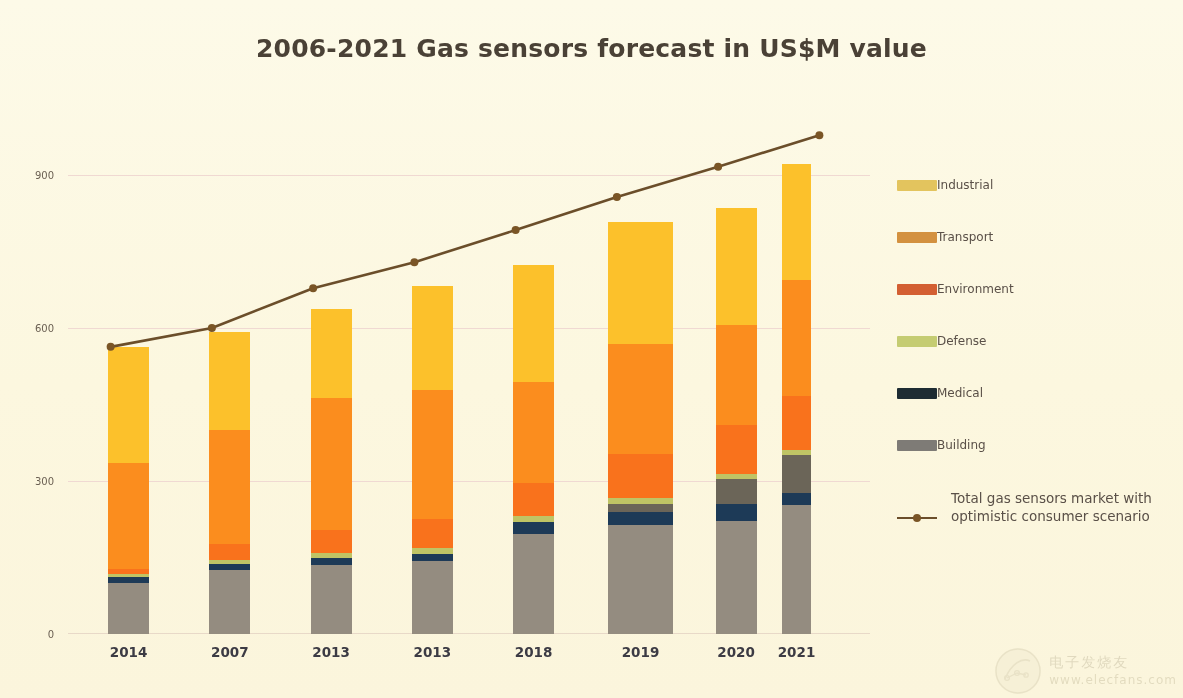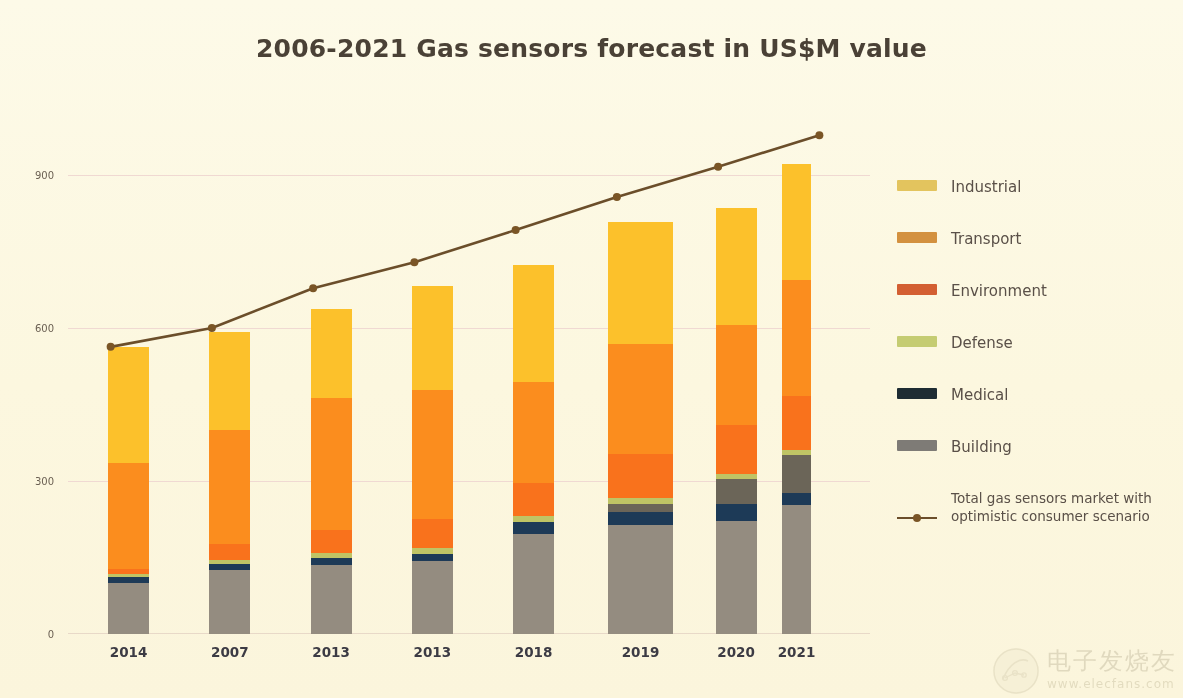--- a/index.html
+++ b/index.html
@@ -104,22 +104,21 @@
     height: 16px;
   }
   .legend-swatch {
     width: 40px;
     height: 11px;
     flex: 0 0 40px;
     margin-top: 2px;
     border-radius: 1px;
   }
   .legend-label {
-    margin-left: 14px;
-    font-size: 15px;
+    font-size: 12px;
     color: #5a5048;
     line-height: 1.25;
     font-family: "DejaVu Sans", sans-serif;
     white-space: nowrap;
   }
   .legend-line-item {
     display: flex;
     align-items: flex-end;
     margin-top: 6px;
   }
@@ -164,22 +163,22 @@
   #watermark .wm-circle {
     width: 46px; height: 46px;
     border-radius: 50%;
     background: #efe9cf;
     position: relative;
     flex: 0 0 46px;
   }
   #watermark .wm-circle svg { position: absolute; left: 0; top: 0; }
   #watermark .wm-text { margin-left: 8px; line-height: 1.05; }
   #watermark .wm-cn {
-    font-size: 24px; color: #b9b093; letter-spacing: 2px;
-    font-family: Liberation Mono, monospace;
+    font-size: 14px; color: #b9b093; letter-spacing: 2px;
+    font-family: Liberation Serif, serif;
   }
   #watermark .wm-url {
     font-size: 12px; color: #bfb695; letter-spacing: 1px;
     font-family: "DejaVu Sans", sans-serif;
   }
 </style>
 </head>
 <body>
 
 <div id="root">

